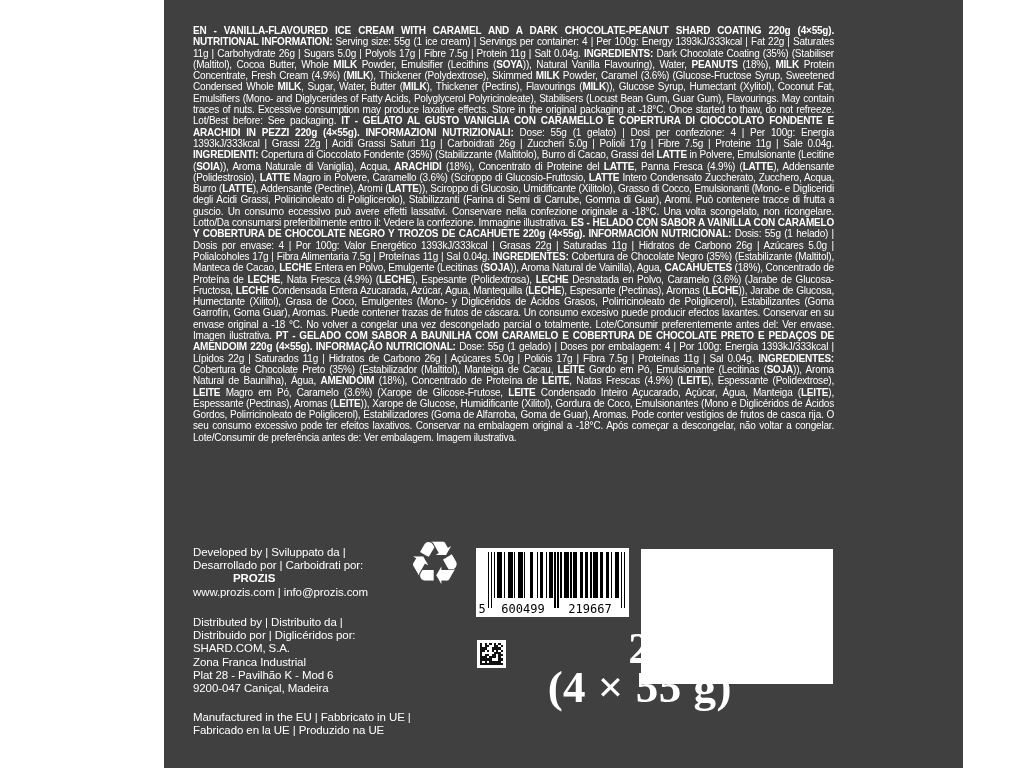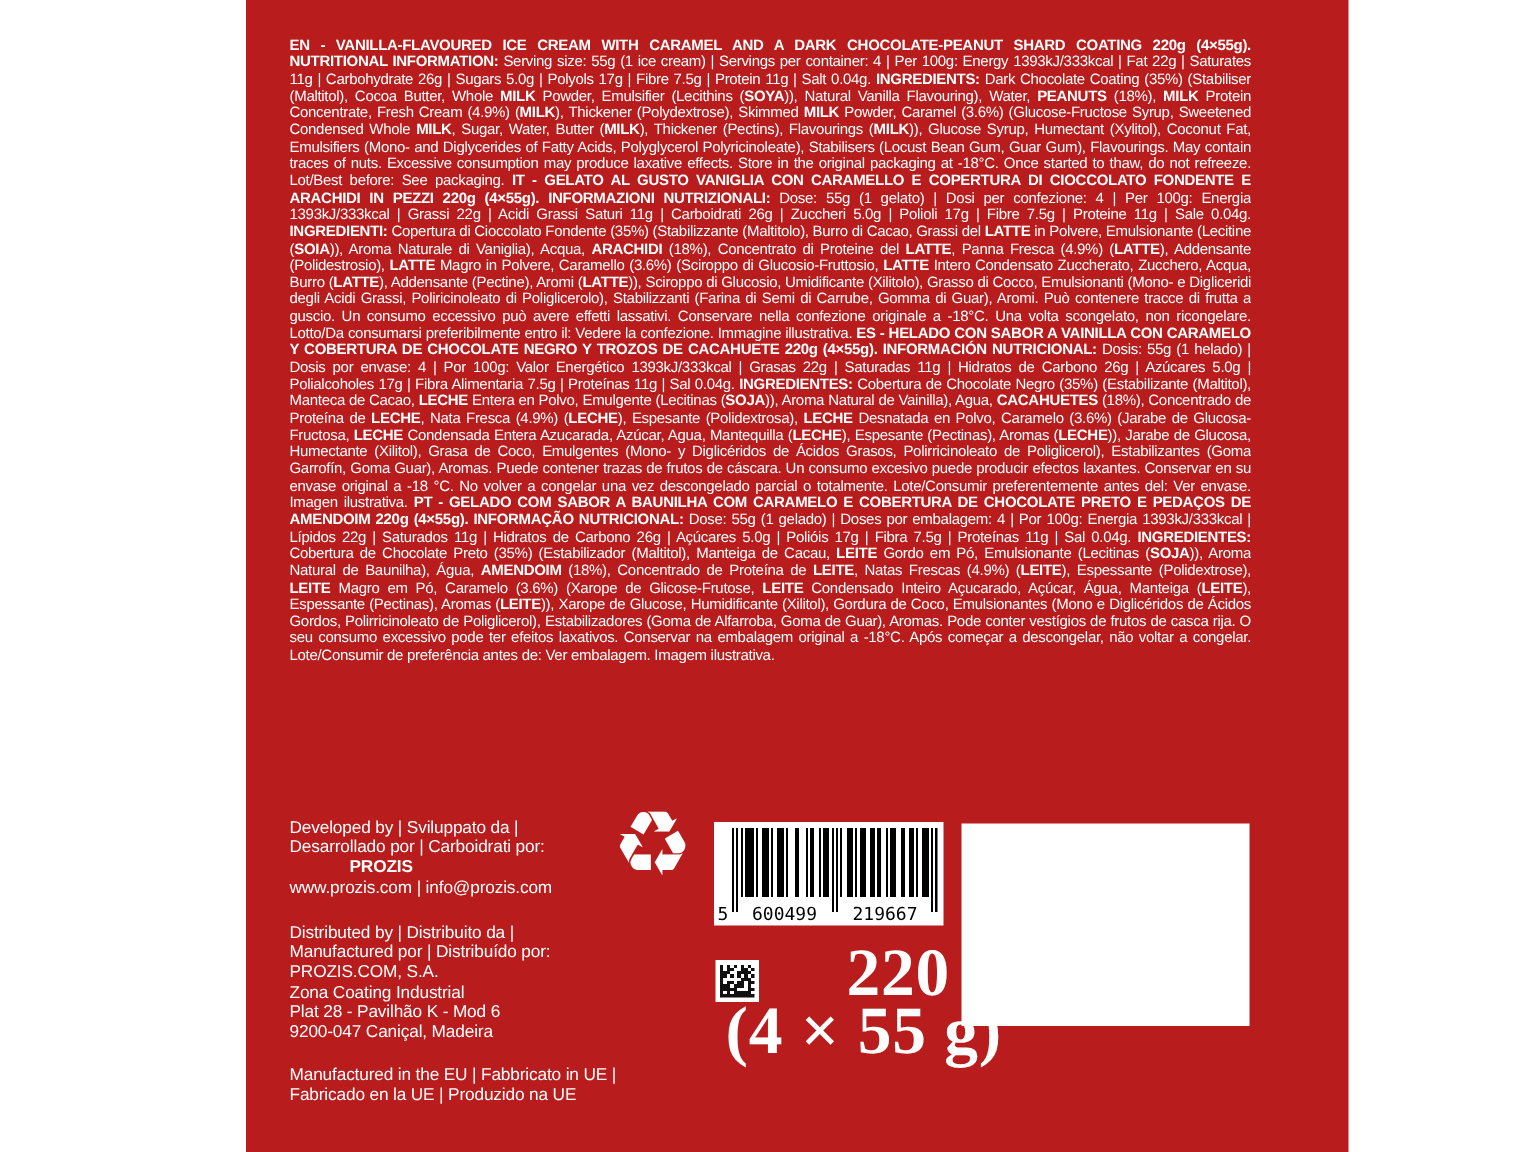--- a/index.html
+++ b/index.html
@@ -1,19 +1,19 @@
 <!DOCTYPE html>
 <html><head>
 <meta charset="utf-8">
 <style>
   html,body{margin:0;padding:0;}
   body{width:1024px;height:768px;background:#ffffff;overflow:hidden;
        font-family:"Liberation Sans",sans-serif;}
   .page{position:relative;width:1024px;height:768px;background:#ffffff;}
-  .label{position:absolute;left:164px;top:0;width:735px;height:768px;background:#b91c1c;color:#ffffff;}
+  .label{position:absolute;left:164px;top:0;width:799px;height:768px;background:#404040;color:#ffffff;}
   .info{position:absolute;left:29px;top:25px;width:641px;height:521px;margin:0;overflow:hidden;
         font-size:10px;line-height:11.3px;letter-spacing:-0.2px;text-align:justify;
         font-family:"Liberation Sans",sans-serif;}
   .seg-bold{font-weight:bold;}
   .block{position:absolute;left:29px;font-size:11.5px;line-height:13.2px;letter-spacing:-0.1px;
          font-family:Liberation Sans, sans-serif;}
   .block-dev{top:546px;}
   .block-dist{top:616px;}
   .block-manu{top:711px;}
   .bold{font-weight:bold;padding-left:40px;}
@@ -43,23 +43,23 @@
 
     <div class="block block-dev">
       <div>Developed by | Sviluppato da |</div>
       <div>Desarrollado por | Carboidrati por:</div>
       <div class="bold">PROZIS</div>
       <div>www.prozis.com | info@prozis.com</div>
     </div>
 
     <div class="block block-dist">
       <div>Distributed by | Distribuito da |</div>
-      <div>Manufactured por | Distribuído por:</div>
-      <div>PROZIS.COM, S.A.</div>
-      <div>Zona Coating Industrial</div>
+      <div>Distribuido por | Diglicéridos por:</div>
+      <div>SHARD.COM, S.A.</div>
+      <div>Zona Franca Industrial</div>
       <div>Plat 28 - Pavilhão K - Mod 6</div>
       <div>9200-047 Caniçal, Madeira</div>
     </div>
 
     <div class="block block-manu">
       <div>Manufactured in the EU | Fabbricato in UE |</div>
       <div>Fabricado en la UE | Produzido na UE</div>
     </div>
 
     <div class="recycle">♻</div>

